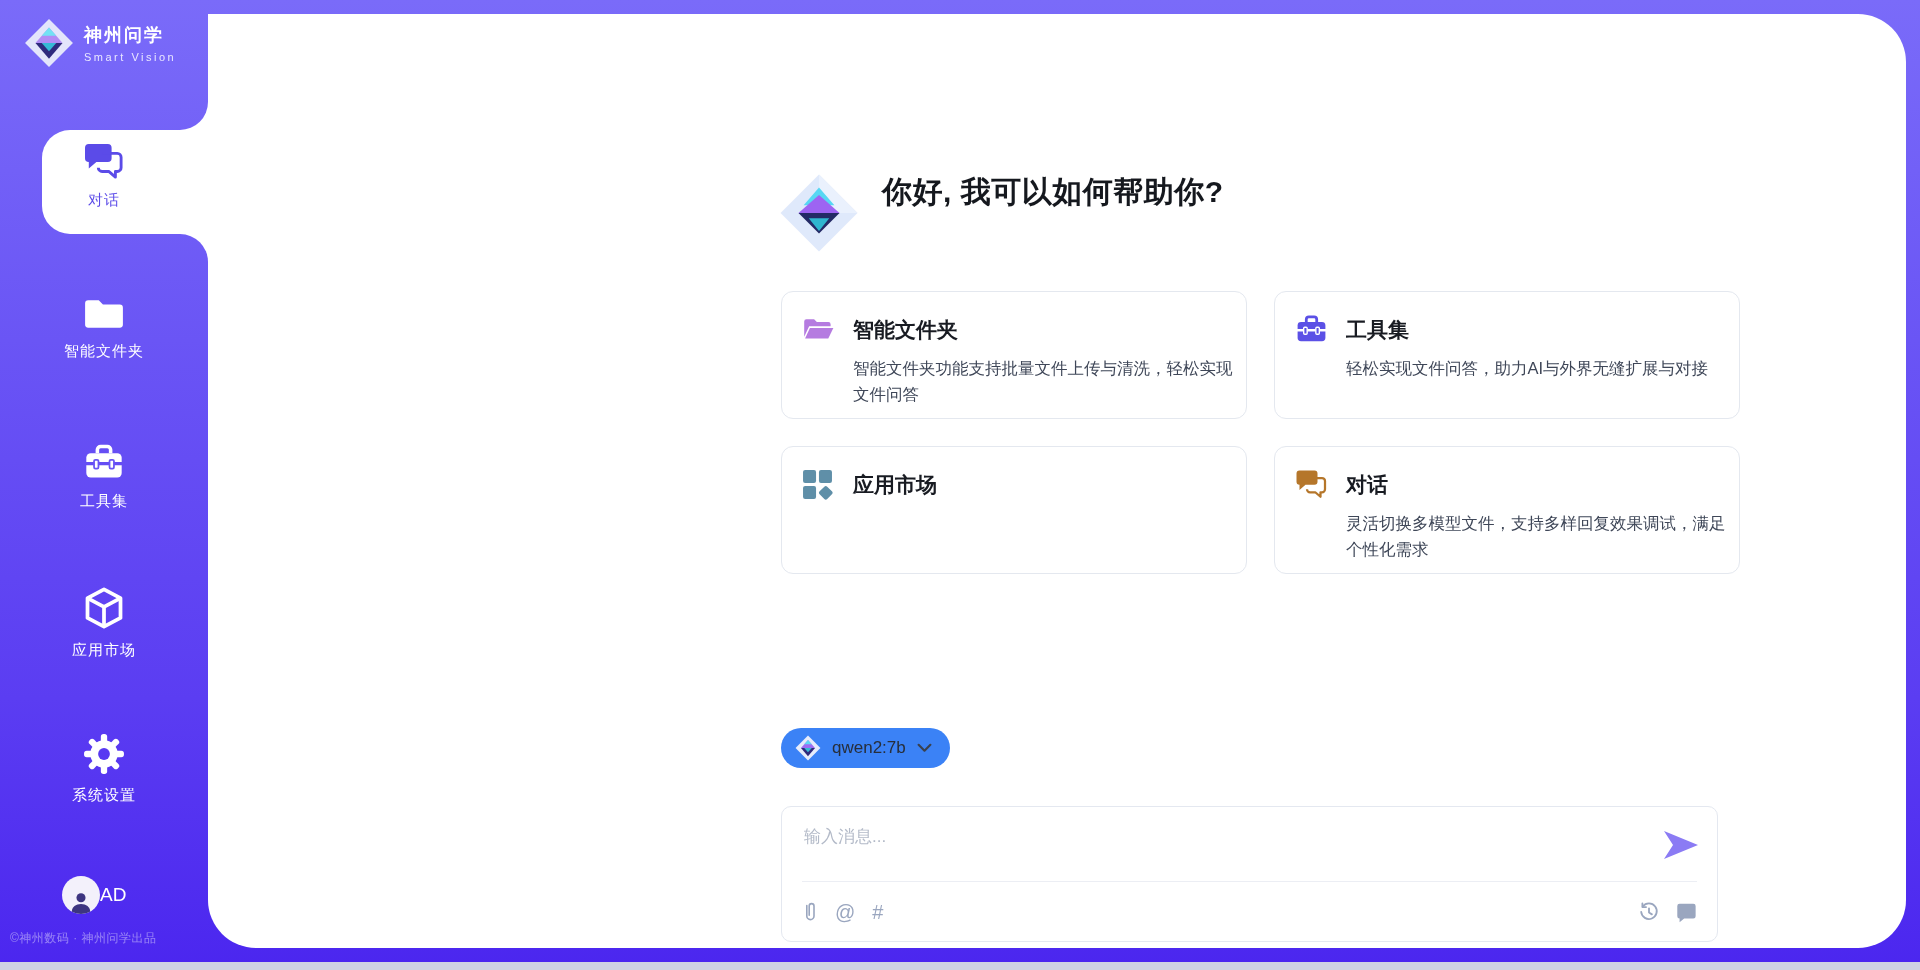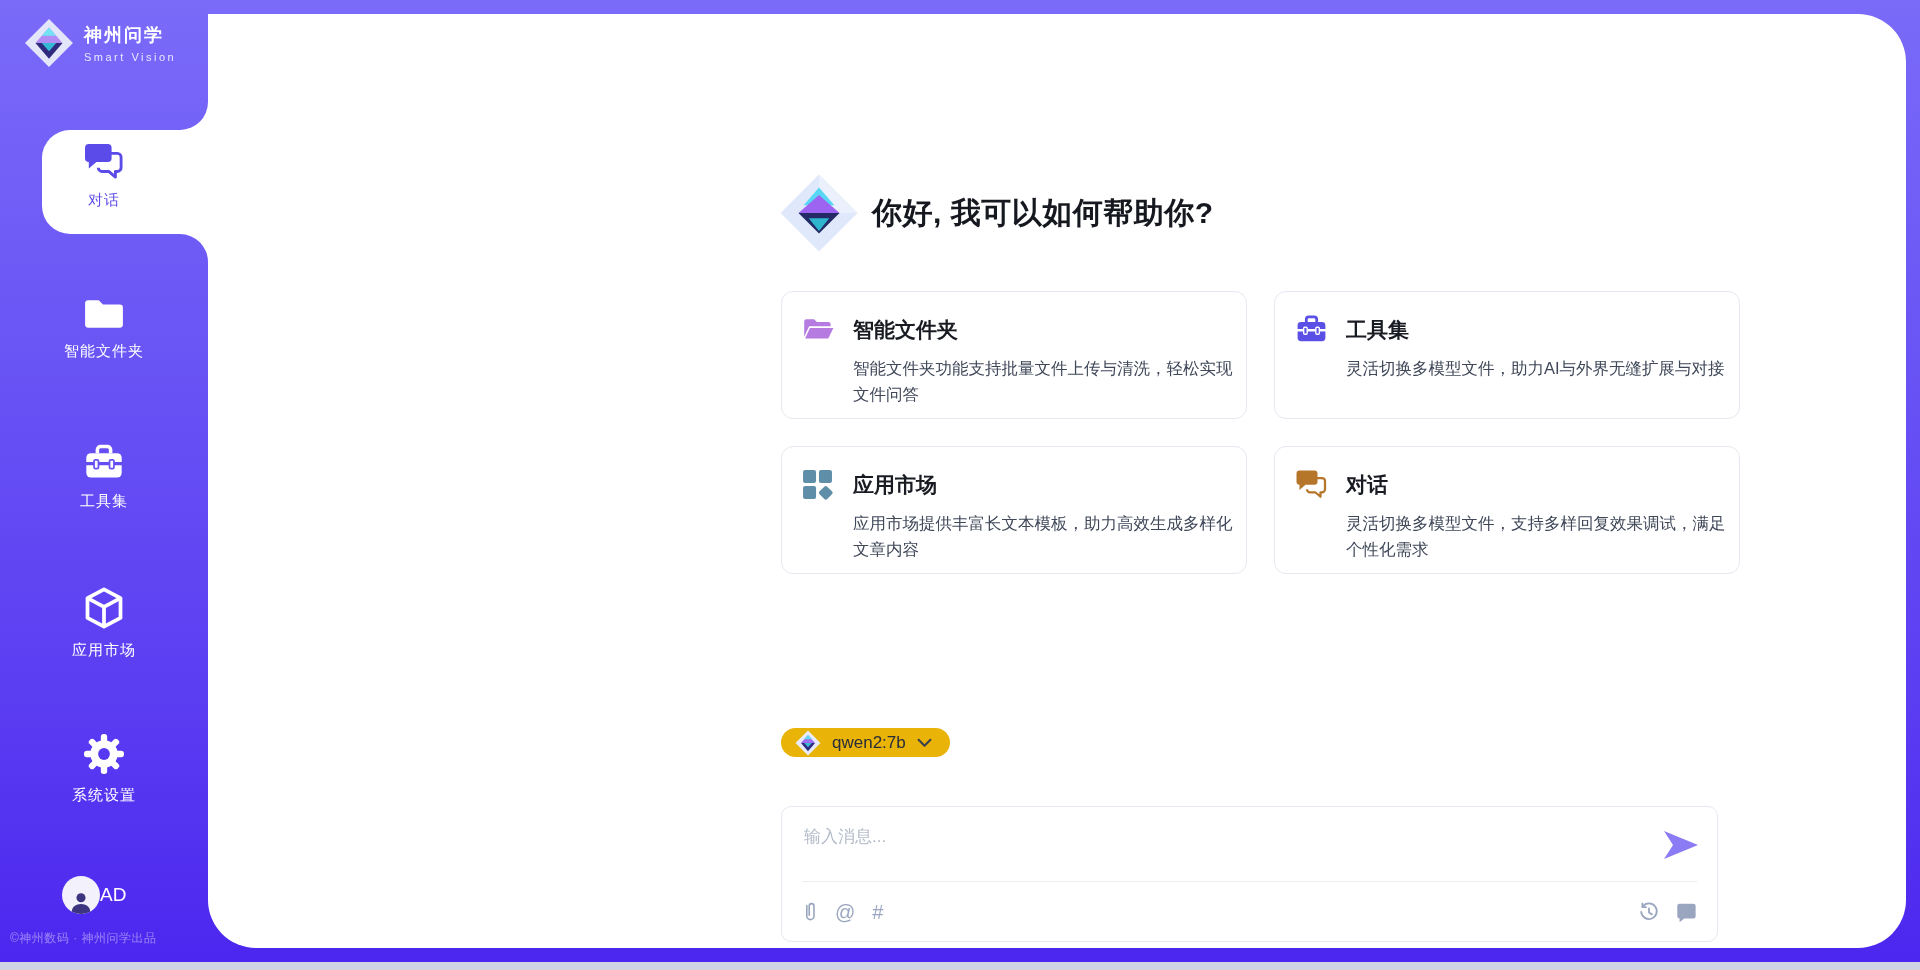--- a/index.html
+++ b/index.html
@@ -27,30 +27,30 @@
   .nav .lbl{font-size:15px;letter-spacing:1px;}
   .nav-0{top:142px;color:#5b4be8;}
   .nav-1{top:297px;} .nav-2{top:443px;} .nav-3{top:586px;} .nav-4{top:733px;}
   .user-row{position:absolute;left:62px;top:876px;display:flex;align-items:center;cursor:pointer;}
   .avatar{width:38px;height:38px;border-radius:50%;background:#f3f1fb;display:flex;align-items:flex-end;justify-content:center;overflow:hidden;}
   .user-name{color:#fff;font-size:19px;}
   .side-footer{position:absolute;left:10px;top:930px;width:196px;color:rgba(255,255,255,.42);font-size:12px;letter-spacing:.5px;}
   
   .main{position:absolute;left:208px;top:14px;width:1698px;height:934px;background:#fff;
     border-radius:0 48px 48px 48px;}
-  .greeting{position:absolute;left:570px;top:158px;display:flex;align-items:center;gap:12px;}
+  .greeting{position:absolute;left:570px;top:158px;display:flex;align-items:flex-start;gap:22px;}
   .greeting-title{font-size:30px;font-weight:700;color:#15181e;letter-spacing:.5px;}
   .cards{position:absolute;left:573px;top:277px;display:grid;grid-template-columns:466px 466px;gap:27px 27px;}
   .card{width:466px;height:128px;box-sizing:border-box;background:#fff;border:1px solid #e4e8ef;
     border-radius:12px;padding:24px 24px 0 20px;display:flex;gap:18px;cursor:pointer;}
   .card-icon{flex:0 0 33px;height:33px;margin-top:-2px;}
   .card-title{font-size:21px;font-weight:700;color:#181b22;margin-bottom:11px;}
   .card-desc{font-size:16.5px;color:#3f4758;line-height:1.6;width:382px;}
-  .model-pill{position:absolute;left:573px;top:714px;height:29px;display:inline-flex;align-items:center;
-    gap:11px;padding:0 18px 0 14px;background:#eab308;border-radius:21px;cursor:pointer;}
+  .model-pill{position:absolute;left:573px;top:714px;height:40px;display:inline-flex;align-items:center;
+    gap:11px;padding:0 18px 0 14px;background:#3b82f6;border-radius:21px;cursor:pointer;}
   .model-name{font-size:17px;color:#272e3a;}
   .composer{position:absolute;left:573px;top:792px;width:937px;height:136px;box-sizing:border-box;
     border:1px solid #e4e8f0;border-radius:10px;background:#fff;padding-left:40px;}
   .composer textarea{position:absolute;left:20px;top:16px;width:830px;height:52px;border:none;outline:none;
     resize:none;font-family:inherit;font-size:17px;color:#333a46;background:transparent;}
   .composer textarea::placeholder{color:#b3bac8;}
   .send-btn{position:absolute;right:16px;top:22px;width:38px;height:32px;border:none;background:transparent;
     padding:0;cursor:pointer;}
   .composer-divider{position:absolute;left:20px;right:20px;top:74px;height:1px;background:#eceef4;}
   .composer-tools{position:absolute;left:20px;right:20px;top:84px;height:42px;display:flex;align-items:center;}
@@ -207,36 +207,35 @@
           <svg width="33" height="30" viewBox="0 0 38 34" fill="none">
             <path d="M13 9V6a3 3 0 0 1 3-3h6a3 3 0 0 1 3 3v3" stroke="currentColor" stroke-width="3.2"></path>
             <path d="M3 13a4 4 0 0 1 4-4h24a4 4 0 0 1 4 4v4H3v-4Z" fill="currentColor"></path>
             <path d="M3 20h32v7a4 4 0 0 1-4 4H7a4 4 0 0 1-4-4v-7Z" fill="currentColor"></path>
             <rect x="10" y="15" width="4" height="8" rx="1.2" fill="currentColor" stroke="#ffffff" stroke-width="1.6"></rect>
             <rect x="24" y="15" width="4" height="8" rx="1.2" fill="currentColor" stroke="#ffffff" stroke-width="1.6"></rect>
           </svg>
         </span>
         <div>
           <div class="card-title">工具集</div>
-          <div class="card-desc">灵活切换多模型文件，助力AI与外界无缝扩展与对接</div>
+          <div class="card-desc">轻松实现文件问答，助力AI与外界无缝扩展与对接</div>
         </div>
       </div>
 
       <div class="card">
         <span class="card-icon" style="color: rgb(95, 143, 168);">
           <svg width="31" height="31" viewBox="0 0 30 30" fill="currentColor">
             <rect x="1" y="1" width="12.6" height="12.6" rx="2"></rect>
             <rect x="16.4" y="1" width="12.6" height="12.6" rx="2"></rect>
             <rect x="1" y="16.4" width="12.6" height="12.6" rx="2"></rect>
             <rect x="17.8" y="17.8" width="10.4" height="10.4" rx="2" transform="rotate(45 23 23)"></rect>
           </svg>
         </span>
         <div>
           <div class="card-title">应用市场</div>
-          <div class="card-desc">应用市场提供丰富长文本模板，助力高效生成多样化文章内容</div>
         </div>
       </div>
 
       <div class="card">
         <span class="card-icon" style="color: rgb(181, 118, 42);">
           <svg width="33" height="30" viewBox="0 0 44 40" fill="none">
             <path d="M6 2h20a4 4 0 0 1 4 4v11a4 4 0 0 1-4 4H14l-8 7v-7a4 4 0 0 1-4-4V6a4 4 0 0 1 4-4Z" fill="currentColor"></path>
             <path d="M20 12h16a4 4 0 0 1 4 4v11a4 4 0 0 1-4 4h-2v6l-7-6H20a4 4 0 0 1-4-4" stroke="currentColor" stroke-width="3" stroke-linejoin="round"></path>
           </svg>
         </span>

